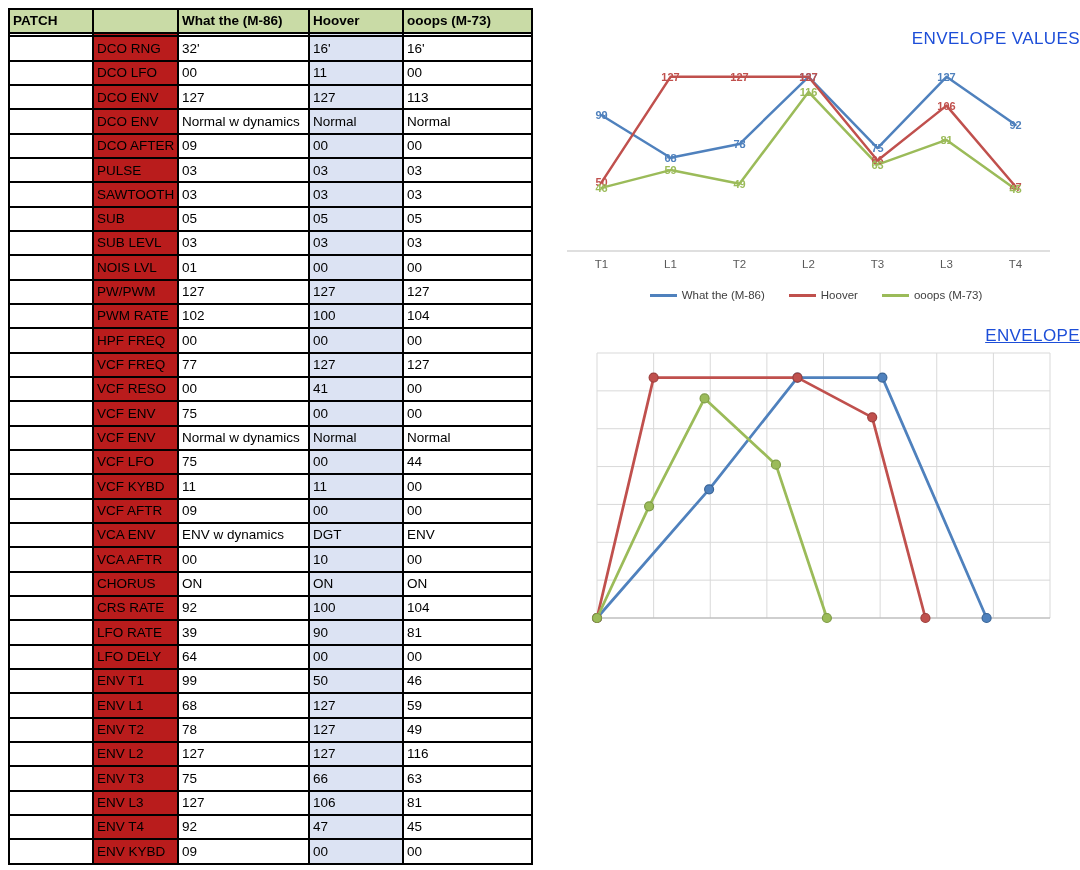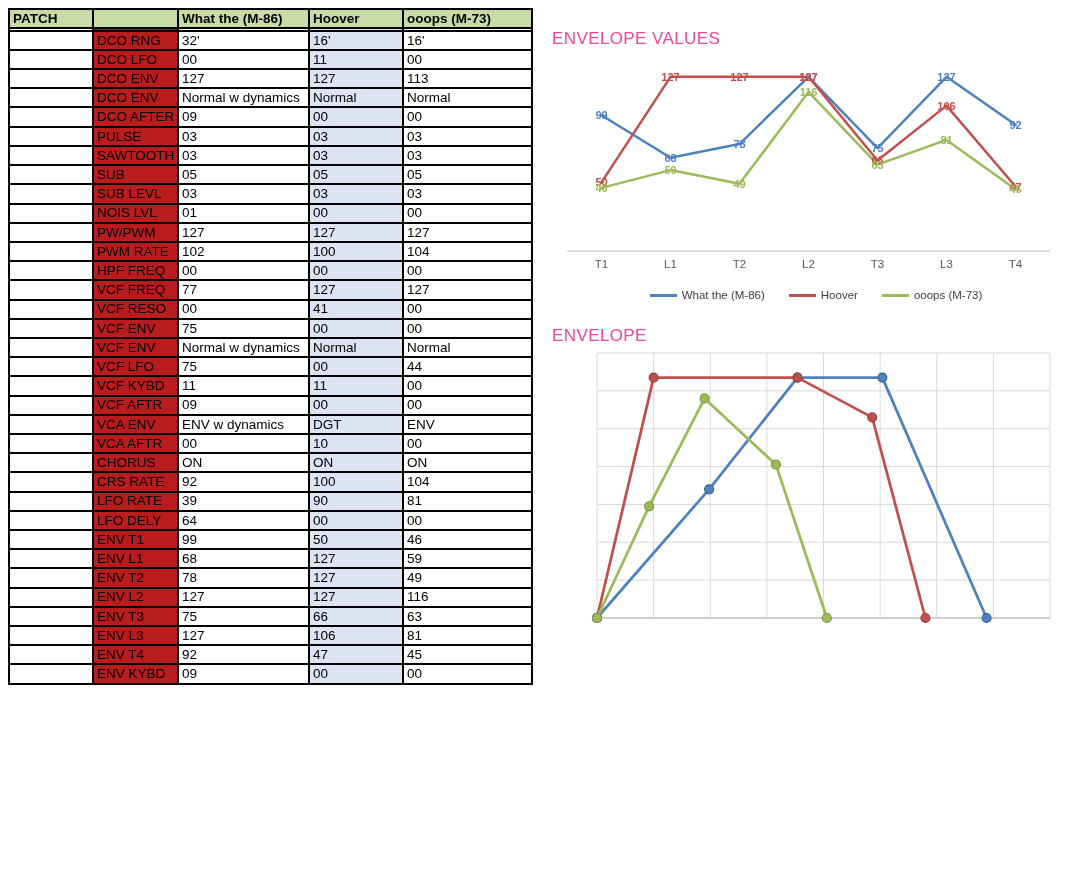--- a/index.html
+++ b/index.html
@@ -1,32 +1,32 @@
 <!DOCTYPE html>
 <html><head>
 <meta charset="utf-8">
 <style>
   html,body{margin:0;padding:0;background:#fff;font-family:"Liberation Sans",sans-serif;}
   .sheet{position:relative;width:1080px;height:870px;background:#ffffff;overflow:hidden;}
 
   
-  #patch-table{position:absolute;left:8px;top:8px;border-collapse:collapse;table-layout:fixed;height:677px;}
+  #patch-table{position:absolute;left:8px;top:8px;border-collapse:collapse;table-layout:fixed;height:857px;}
   #patch-table td{border:2px solid #000;font-size:13.5px;padding:0 1px 0 3px;color:#000;
                   white-space:nowrap;overflow:hidden;vertical-align:middle;line-height:1;background:#fff;}
   #patch-table td.c1{background:#b91c1c;}
   #patch-table td.c3{background:#DCE3F3;}
   #patch-table tr.header td{background:#C9DBA6;font-weight:700;}
 
   
   .chart{position:absolute;left:552px;width:528px;}
   .chart1{top:16px;}
   .chart2{top:322px;}
-  .chart-title{text-align:left;color:#ec4899;font-size:17px;letter-spacing:.4px;}
+  .chart-title{text-align:right;color:#1d4ed8;font-size:17px;letter-spacing:.4px;}
   .chart1 .chart-title{padding-top:13px;margin-bottom:2px;}
-  .chart2 .chart-title{padding-top:4px;margin-bottom:4px;}
+  .chart2 .chart-title{padding-top:4px;margin-bottom:4px;text-decoration:underline;}
   .chart svg{display:block;}
   .legend{display:flex;justify-content:center;align-items:center;gap:24px;margin-top:10px;
           font-size:11.5px;color:#404040;}
   .legend-item{display:inline-flex;align-items:center;}
   .swatch{display:inline-block;width:27px;height:3px;margin-right:5px;}
   text{font-family:"Liberation Sans",sans-serif;}
 </style>
 </head>
 <body>
 

